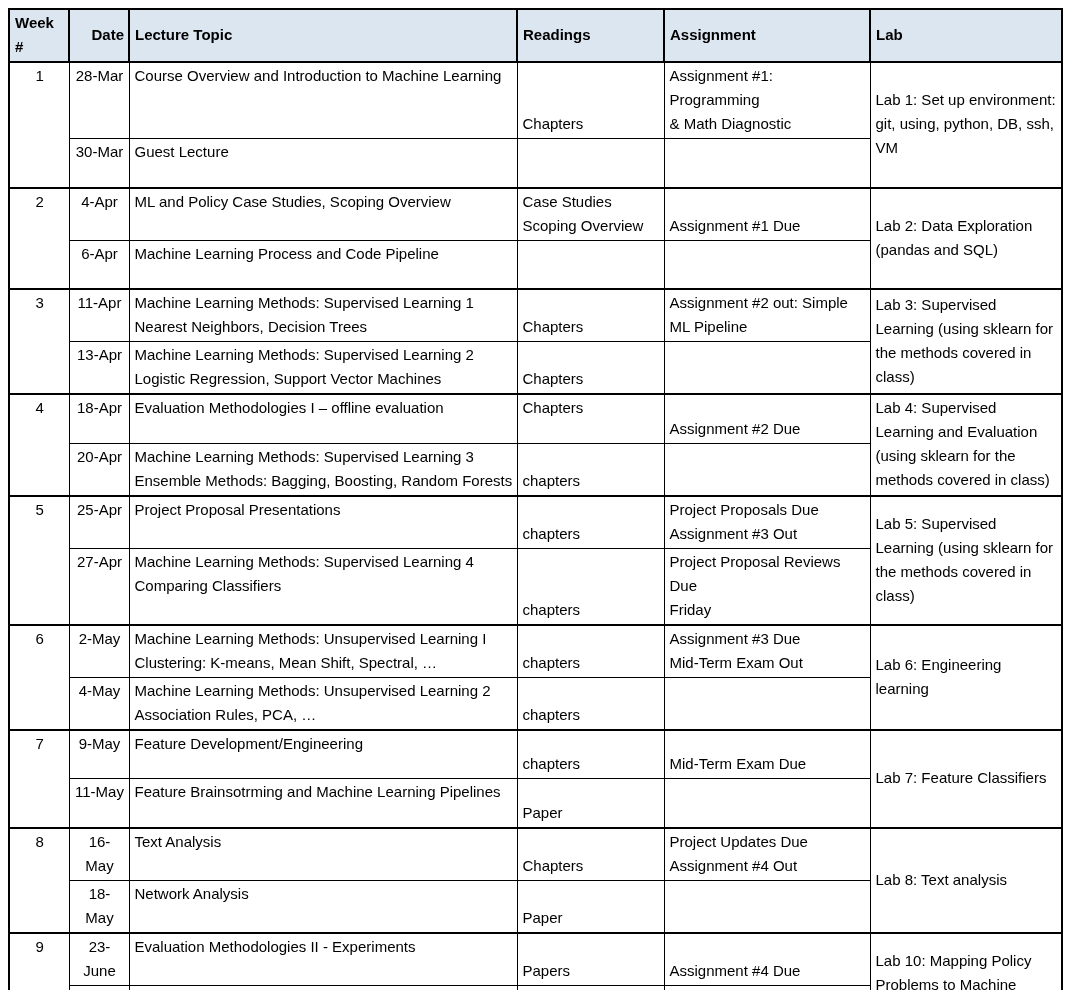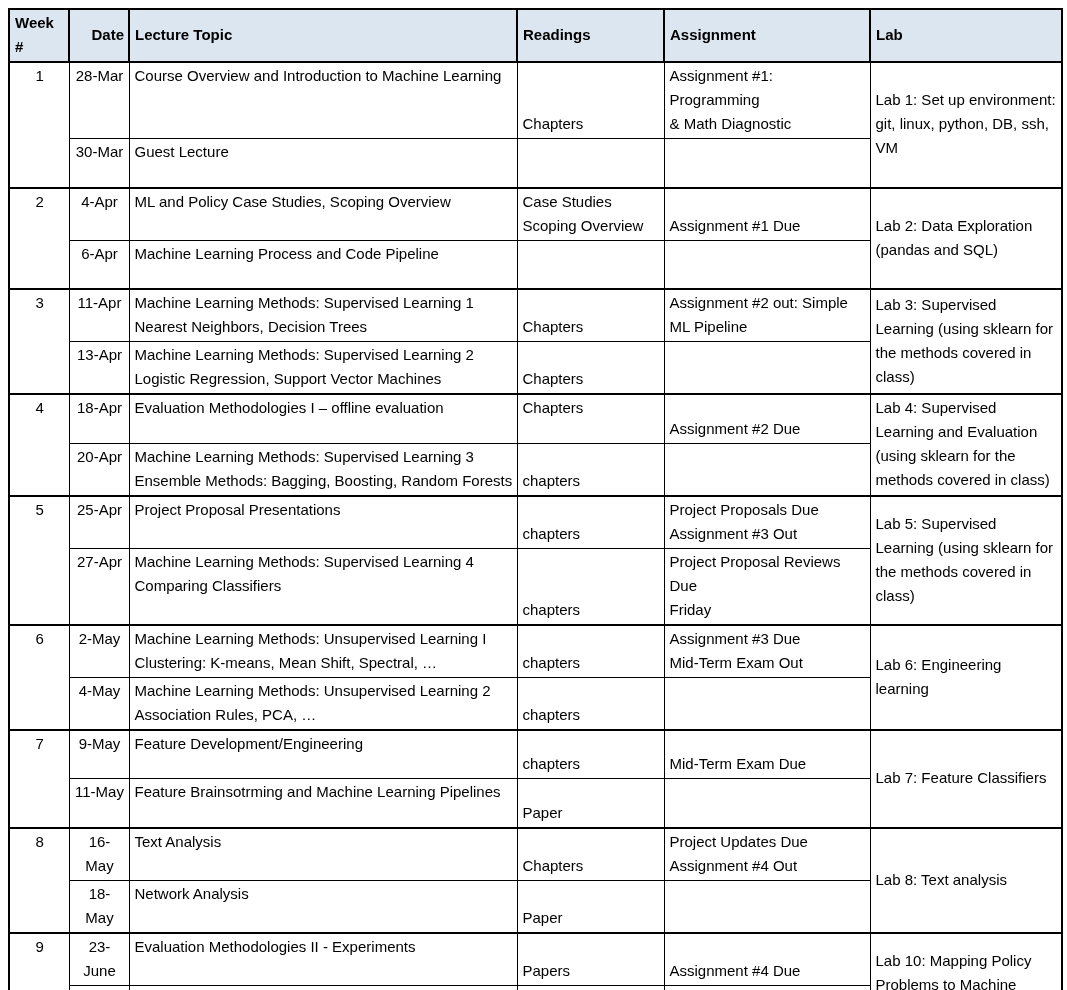--- a/index.html
+++ b/index.html
@@ -72,21 +72,21 @@
   </thead>
 
   <tbody class="week">
     <tr class="lecture-row">
       <td class="wk" rowspan="2">1</td>
       <td class="date">28-Mar</td>
       <td class="topic">Course Overview and Introduction to Machine Learning</td>
       <td class="readings">Chapters</td>
       <td class="assign">Assignment #1: Programming
 &amp; Math Diagnostic</td>
-      <td class="lab" rowspan="2">Lab 1: Set up environment: git, linux, python, DB, ssh, VM</td>
+      <td class="lab" rowspan="2">Lab 1: Set up environment: git, using, python, DB, ssh, VM</td>
     </tr>
     <tr class="lecture-row">
       <td class="date">30-Mar</td>
       <td class="topic">Guest Lecture</td>
       <td class="readings"></td>
       <td class="assign"></td>
     </tr>
   </tbody>
 
   <tbody class="week">

